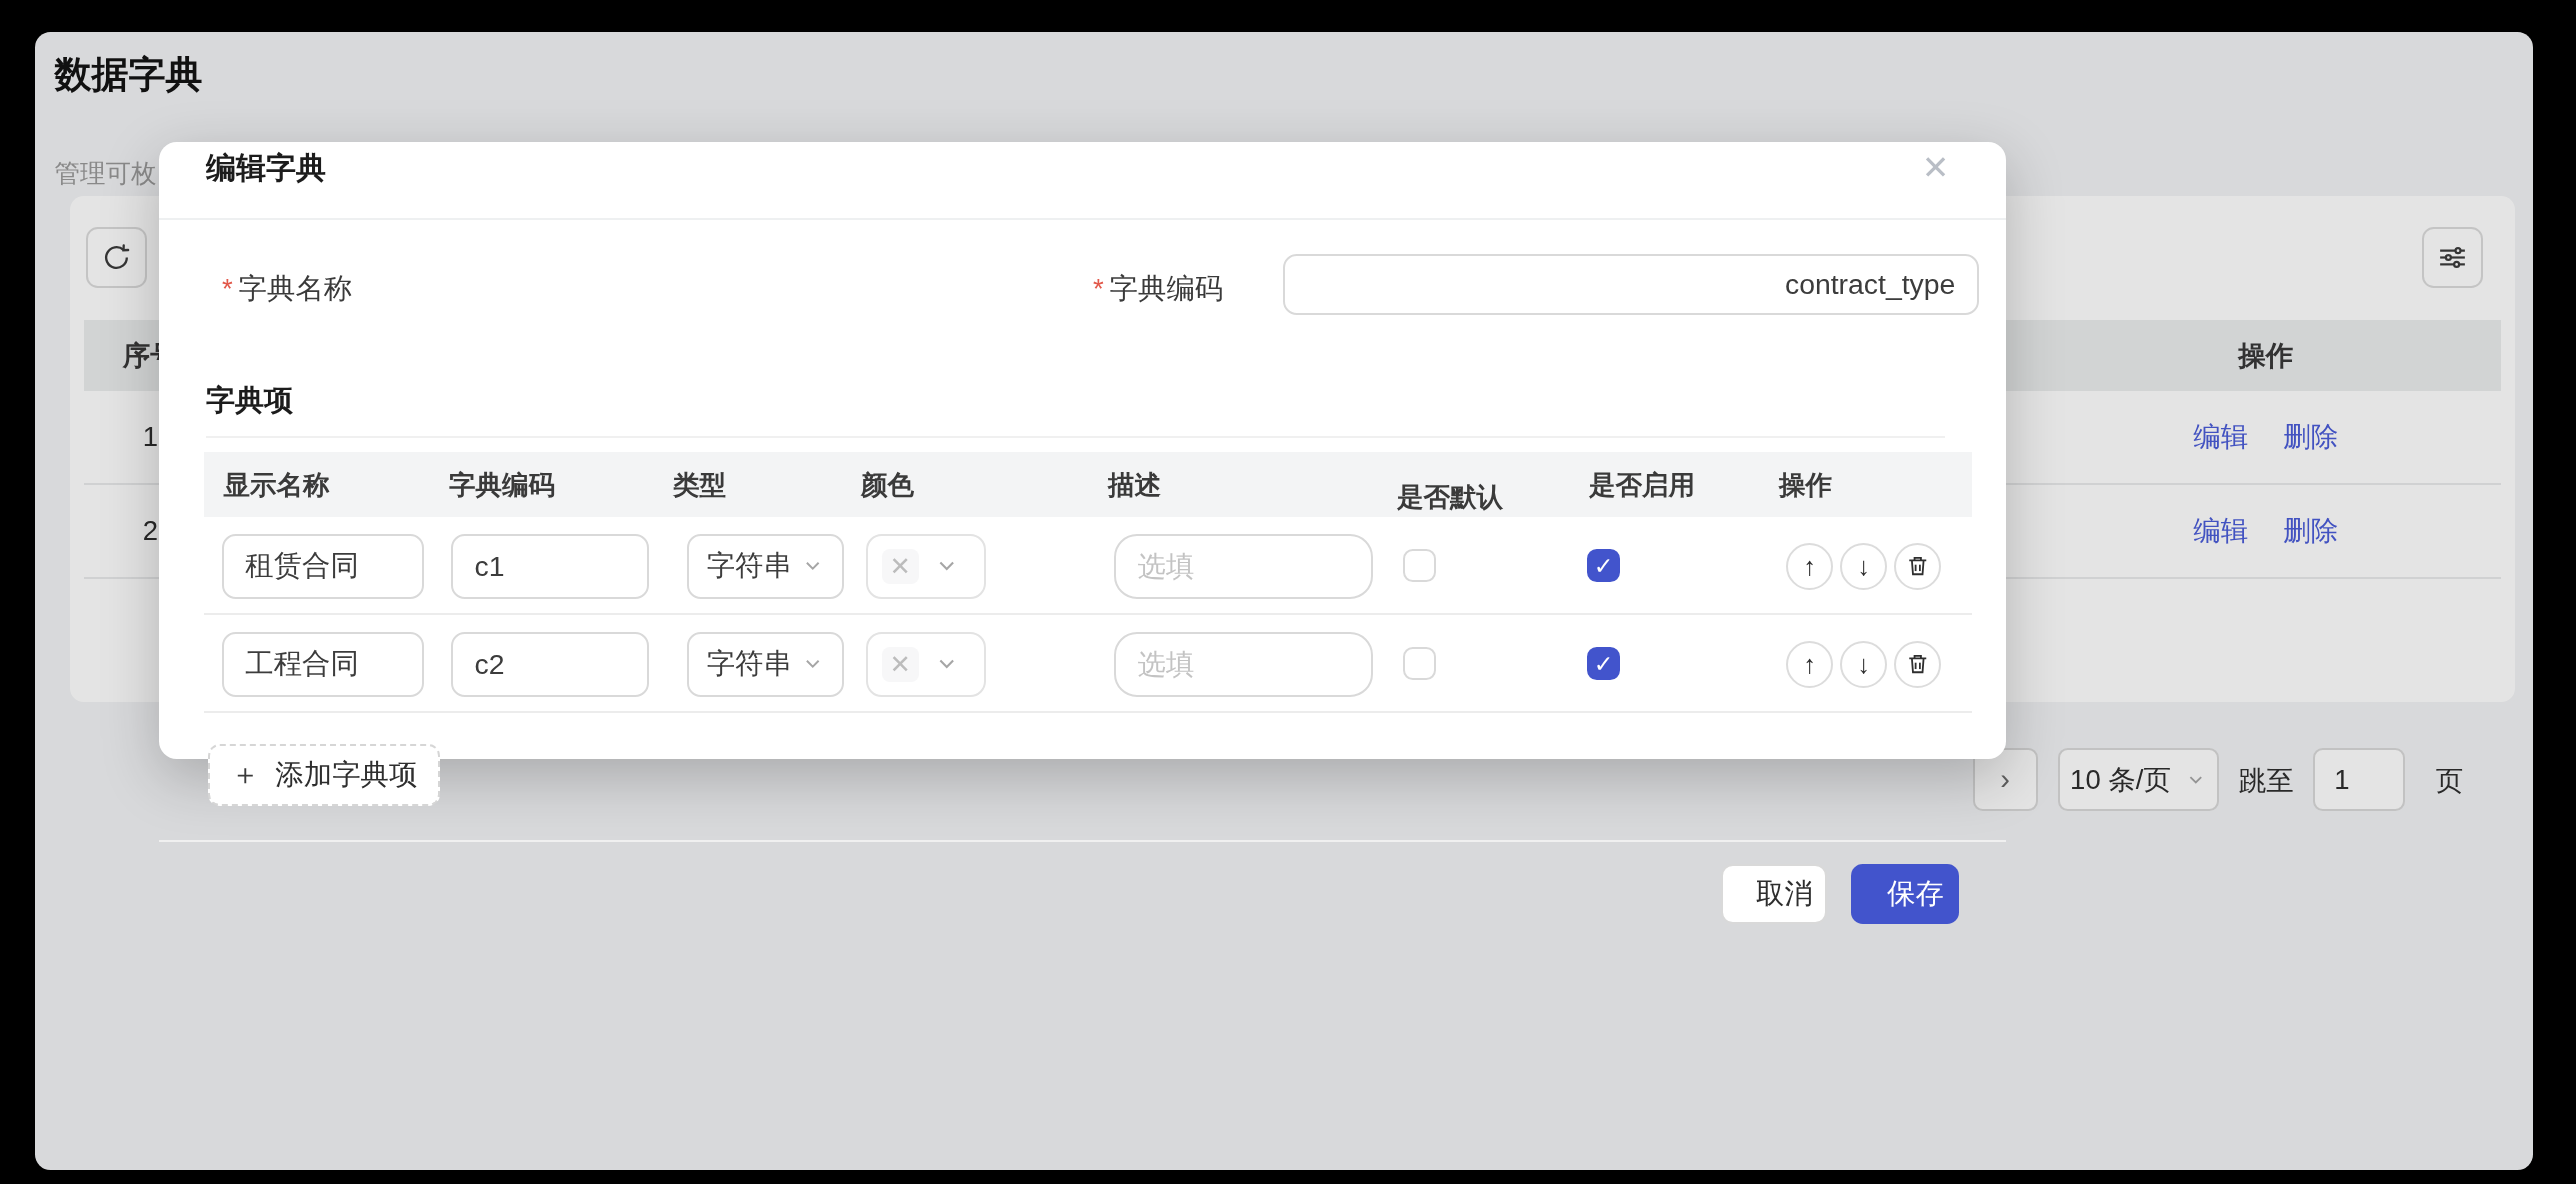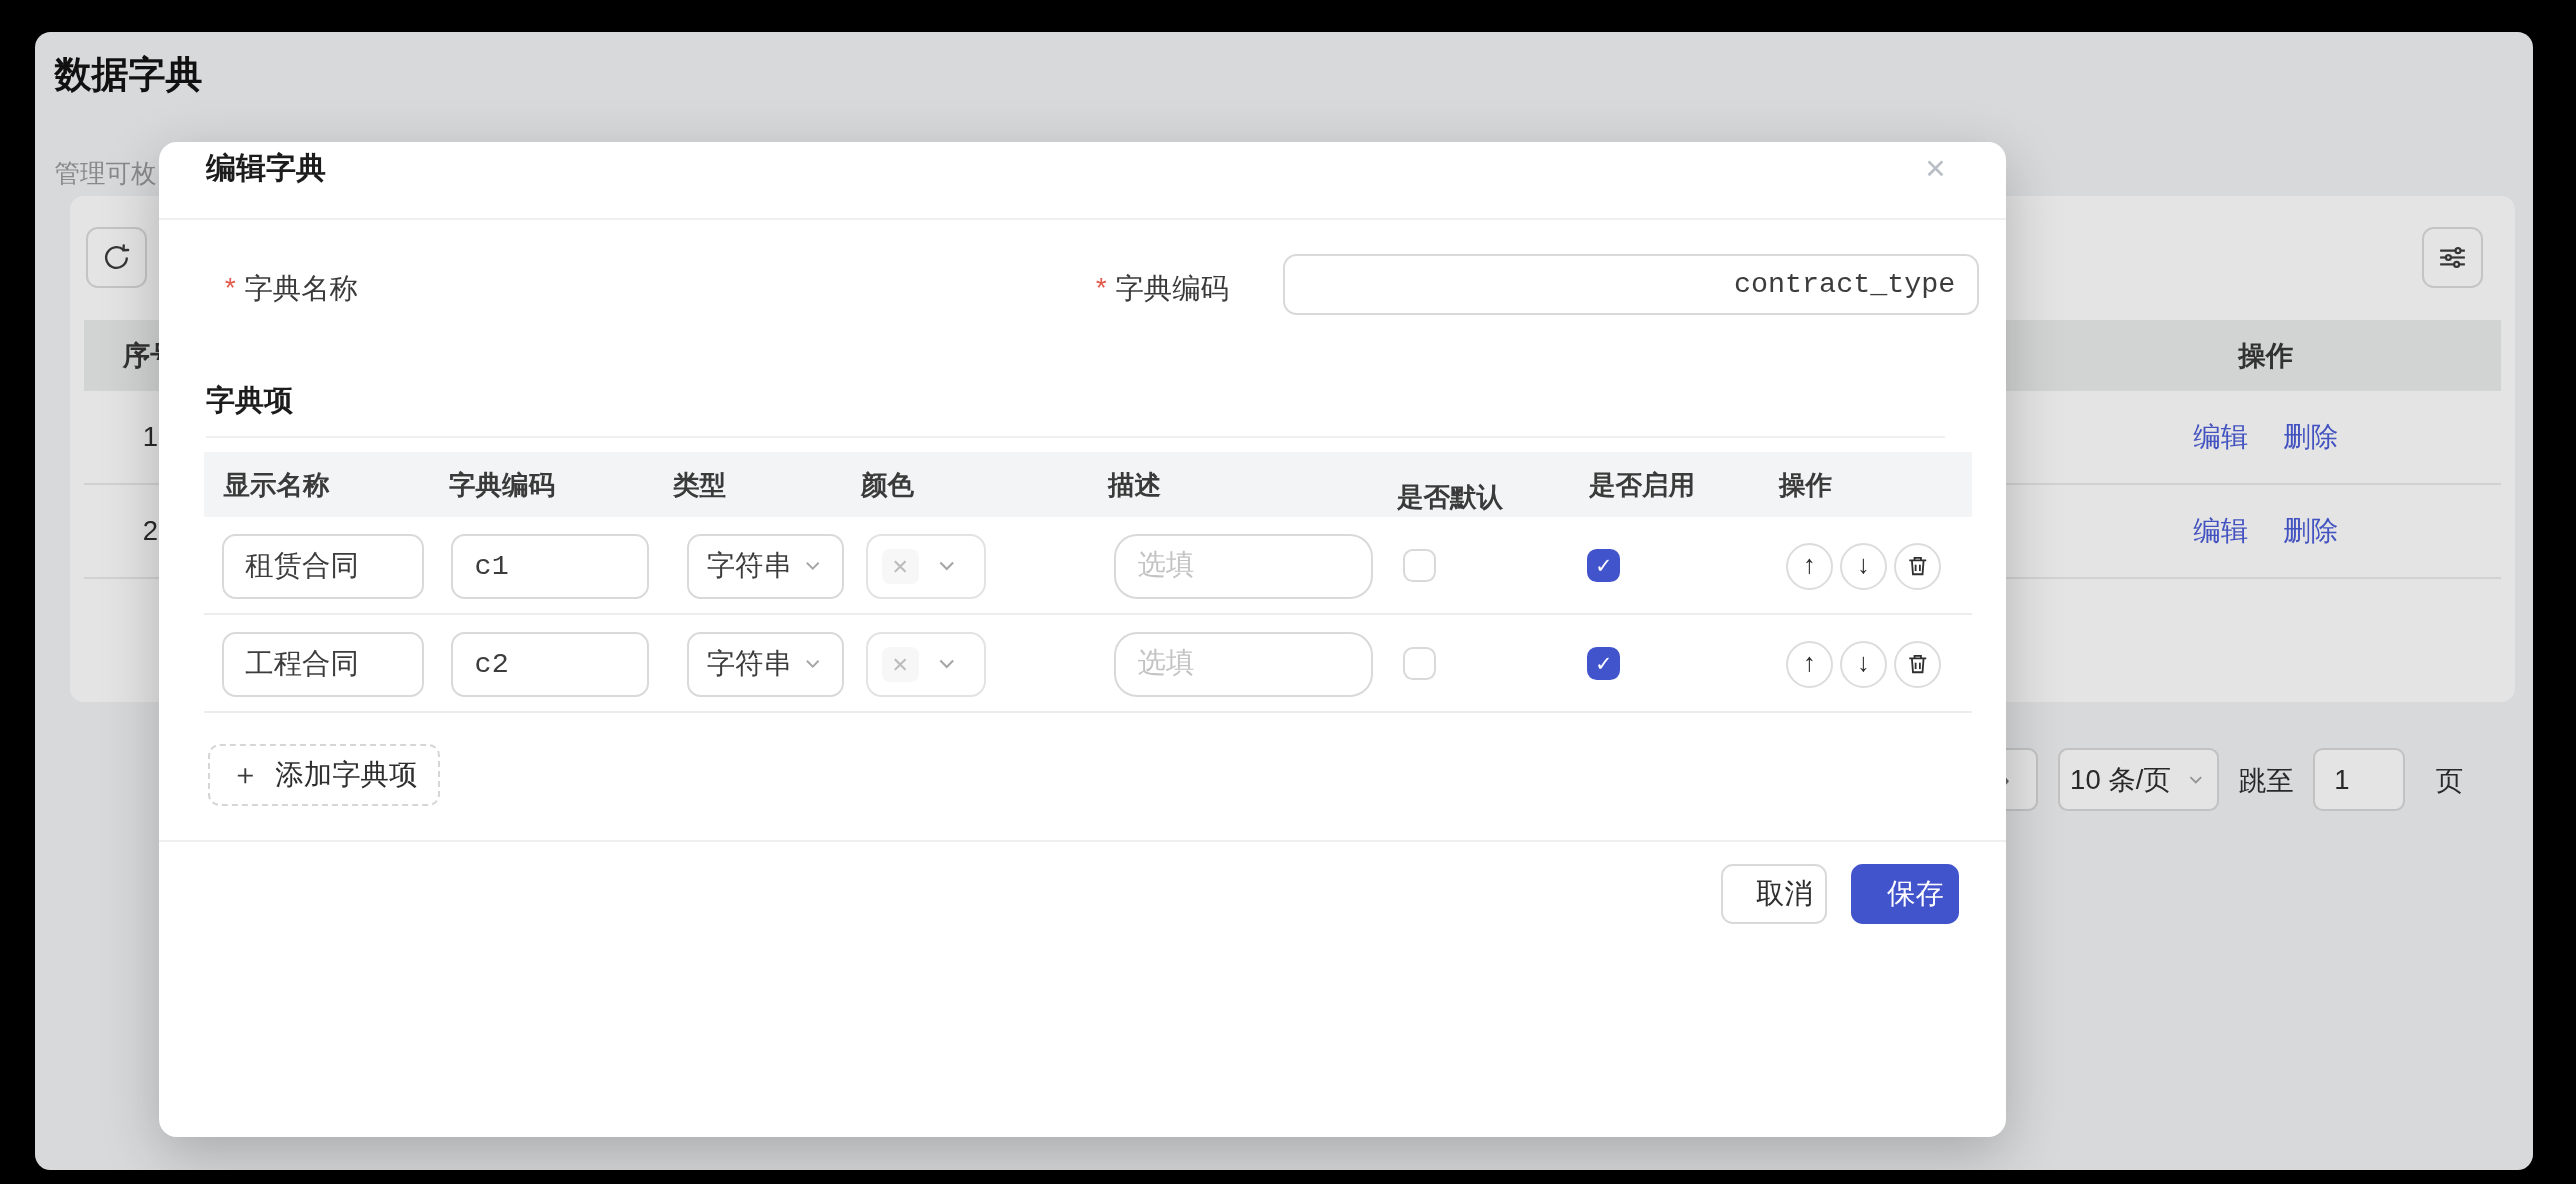--- a/index.html
+++ b/index.html
@@ -47,22 +47,22 @@
     position:absolute; left:2229px; top:0; width:92px; height:63px; border:2px solid #d9d9d9;
     border-radius:9.8px; background:#fff; font-size:27.5px; padding-left:19.6px; color:#2e2e2e;
     font-family:inherit; outline:none;
   }
   .pg-page-label { position:absolute; left:2352px; top:14.7px; }
   .chev { color:#a6a6a6; display:inline-flex; }
   .mask { position:absolute; left:0; top:0; right:0; bottom:0; background:rgba(0,0,0,0.105); border-radius:15.7px; }
 
   
   .modal {
-    position:absolute; left:159px; top:142px; width:1847px; height:995px;
-    background:#fff; border-radius:17.7px; box-shadow:0 17.7px 59px rgba(0,0,0,0.22);font-family:Liberation Mono, monospace;
+    position:absolute; left:159px; top:142px; width:1847px; height:617px;
+    background:#fff; border-radius:17.7px; box-shadow:0 17.7px 59px rgba(0,0,0,0.22);
   }
   .m-header { position:absolute; left:0; top:0; width:100%; height:78px; border-bottom:2px solid #eef0f1; }
   .m-title { position:absolute; left:47px; top:5.9px; font-size:30px; font-weight:bold; color:#1c1c1c; }
   .m-close {
     position:absolute; right:49px; top:3.9px; font-size:33px; color:#b9bec6; width:43px; height:43px;
     display:flex; align-items:center; justify-content:center; cursor:pointer;
   }
   .m-label { position:absolute; top:128px; font-size:28.4px; color:#3a3a3a; }
   .req { color:#e2594b; margin-right:5.9px; font-size:27.5px; }
   .t-input {

